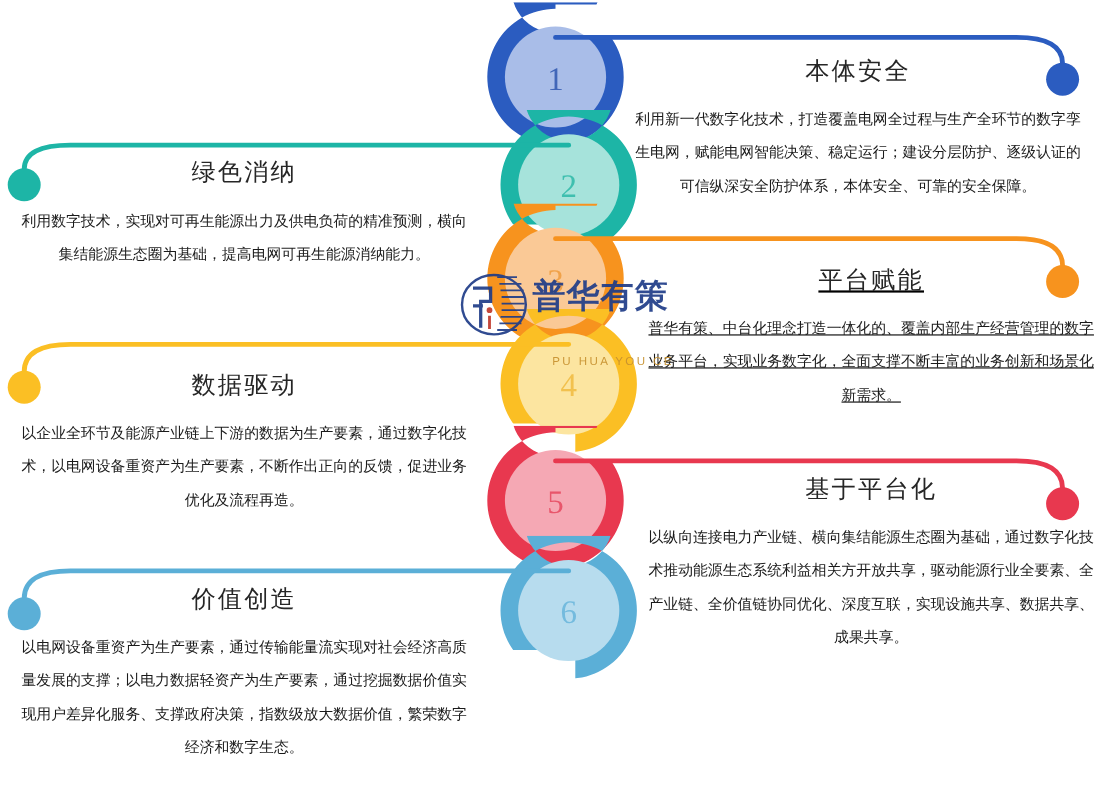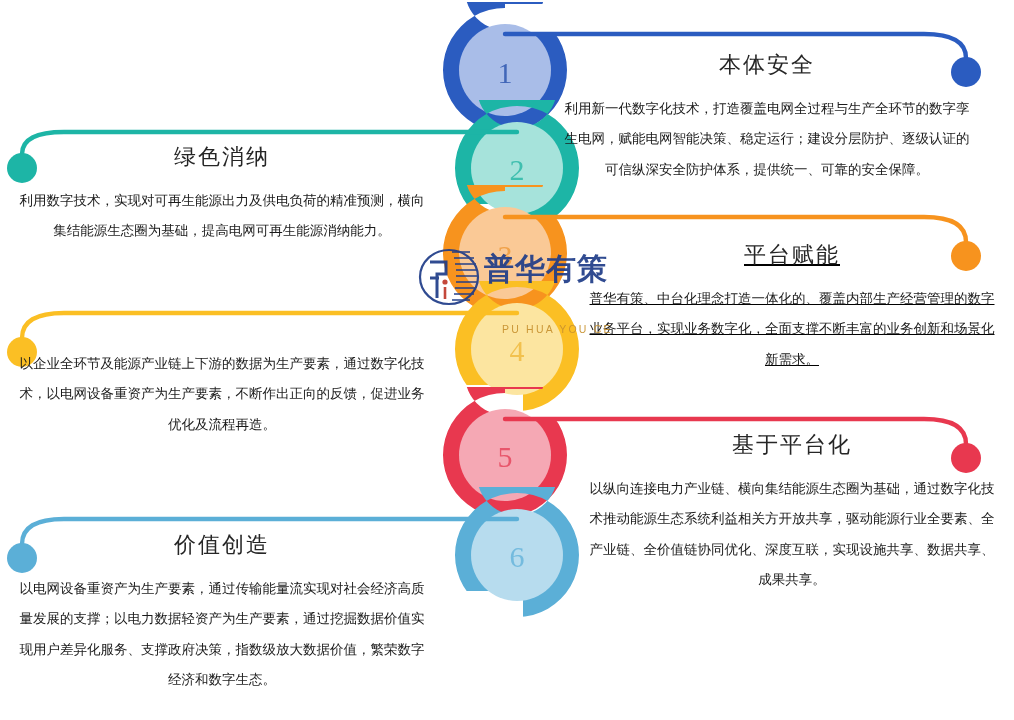--- a/index.html
+++ b/index.html
@@ -140,36 +140,37 @@
       <circle cx="22" cy="558" r="15" fill="#5BAFD7"></circle>
     </svg>
 
   <div class="num" style="left: 450px; top: 56px; color: rgb(65, 102, 184);"><span>1</span></div>
   <div class="num" style="left: 462px; top: 153px; color: rgb(63, 191, 175);"><span>2</span></div>
   <div class="num" style="left: 450px; top: 239px; color: rgb(240, 162, 74);"><span>3</span></div>
   <div class="num" style="left: 462px; top: 334px; color: rgb(242, 193, 78);"><span>4</span></div>
   <div class="num" style="left: 450px; top: 440px; color: rgb(232, 86, 107);"><span>5</span></div>
   <div class="num" style="left: 462px; top: 540px; color: rgb(116, 187, 222);"><span>6</span></div>
 
-  <div class="block" style="left:563px;top:50px;width:408px;">
+  <div class="block" style="left:576px;top:50px;width:408px;">
     <div class="b-title">本体安全</div>
-    <div class="b-body">利用新一代数字化技术，打造覆盖电网全过程与生产全环节的数字孪生电网，赋能电网智能决策、稳定运行；建设分层防护、逐级认证的可信纵深安全防护体系，提供统一、可靠的安全保障。</div>
+    <div class="b-body">利用新一代数字化技术，打造覆盖电网全过程与生产全环节的数字孪生电网，赋能电网智能决策、稳定运行；建设分层防护、逐级认证的可信纵深安全防护体系，本体安全、可靠的安全保障。</div>
   </div>
 
   <div class="block" style="left:18px;top:142px;width:408px;">
     <div class="b-title">绿色消纳</div>
     <div class="b-body">利用数字技术，实现对可再生能源出力及供电负荷的精准预测，横向集结能源生态圈为基础，提高电网可再生能源消纳能力。</div>
   </div>
 
   <div class="block" style="left:588px;top:240px;width:408px;text-decoration:underline;">
     <div class="b-title">平台赋能</div>
     <div class="b-body">普华有策、中台化理念打造一体化的、覆盖内部生产经营管理的数字业务平台，实现业务数字化，全面支撑不断丰富的业务创新和场景化新需求。</div>
   </div>
 
   <div class="block" style="left:18px;top:335px;width:408px;">
+    <div class="b-title">数据驱动</div>
     <div class="b-body">以企业全环节及能源产业链上下游的数据为生产要素，通过数字化技术，以电网设备重资产为生产要素，不断作出正向的反馈，促进业务优化及流程再造。</div>
   </div>
 
   <div class="block" style="left:588px;top:430px;width:408px;">
     <div class="b-title">基于平台化</div>
     <div class="b-body">以纵向连接电力产业链、横向集结能源生态圈为基础，通过数字化技术推动能源生态系统利益相关方开放共享，驱动能源行业全要素、全产业链、全价值链协同优化、深度互联，实现设施共享、数据共享、成果共享。</div>
   </div>
 
   <div class="block" style="left:18px;top:530px;width:408px;">
     <div class="b-title">价值创造</div>

